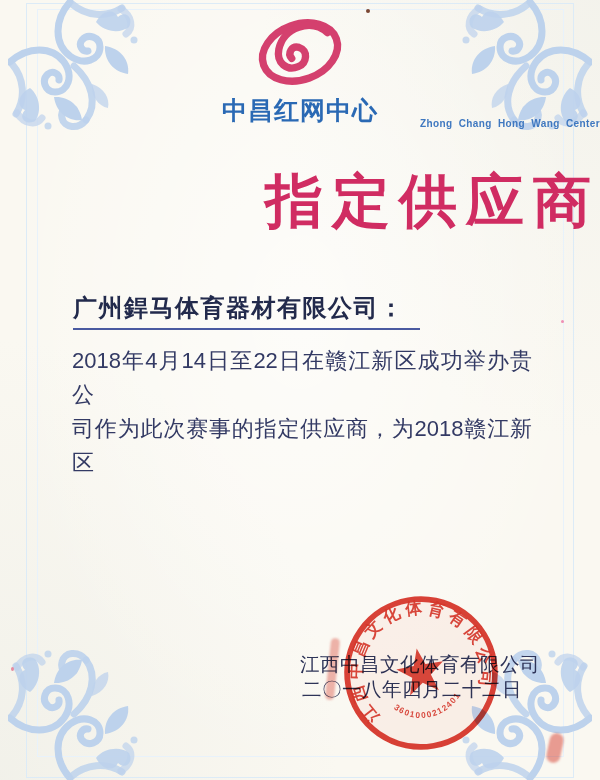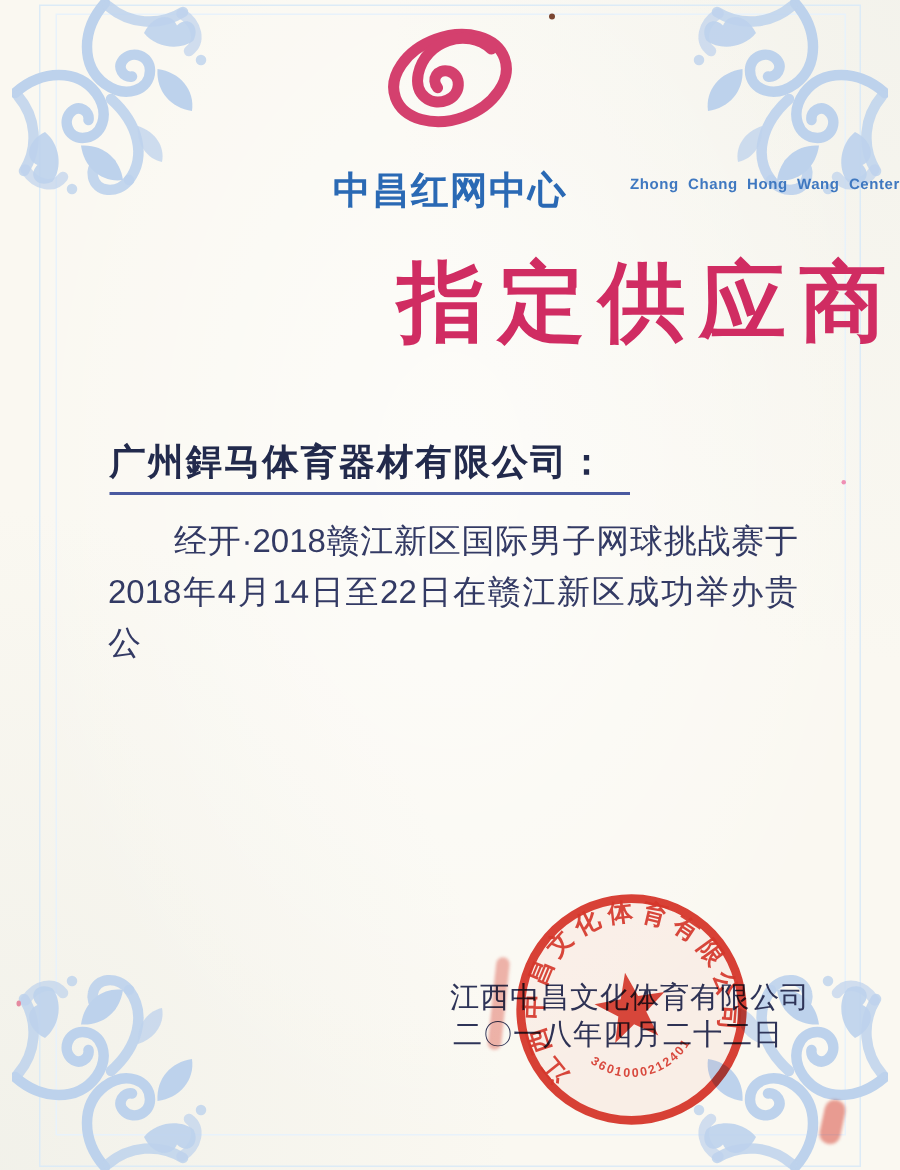--- a/index.html
+++ b/index.html
@@ -15,21 +15,21 @@
   .frame{position:absolute;pointer-events:none;}
   #frame-outer{left:26px;right:26px;top:3px;bottom:2px;border:1px solid #dcebf7;}
   #frame-inner{left:37px;right:36px;top:9px;bottom:23px;border:1px solid #e8f2fb;}
   .orn{position:absolute;width:135px;height:135px;}
   #orn-tl{left:8px;top:0;}
   #orn-tr{right:8px;top:0;transform:scaleX(-1);}
   #orn-bl{left:8px;bottom:0;transform:scaleY(-1);}
   #orn-br{right:8px;bottom:0;transform:scale(-1,-1);}
 
   #logo-mark{position:absolute;left:254px;top:14px;width:92px;height:76px;}
-  #logo-name{position:absolute;left:0;top:110px;width:600px;text-align:center;
+  #logo-name{position:absolute;left:0;top:94px;width:600px;text-align:center;
     font-size:25px;font-weight:bold;letter-spacing:1px;color:#2a69b4;font-family:Liberation Mono, monospace;}
   #logo-sub{position:absolute;left:0;top:118px;width:600px;text-align:right;
     font-size:10px;font-weight:bold;letter-spacing:.4px;word-spacing:3px;color:#3f78c0;}
 
   #cert-title{position:absolute;left:0;top:163px;width:600px;text-align:right;
     font-size:58px;font-weight:bold;letter-spacing:9px;color:#d02c62;}
 
   #recipient{position:absolute;left:73px;top:292px;width:347px;
     font-size:24px;font-weight:700;letter-spacing:1.5px;color:#222a4c;
     border-bottom:2px solid #4a5aa0;padding-bottom:4px;}
@@ -113,22 +113,22 @@
   </svg>
 
   <div id="logo-name">中昌红网中心</div>
   <div id="logo-sub">Zhong Chang Hong Wang Center</div>
 
   <div id="cert-title">指定供应商</div>
 
   <div id="recipient">广州銲马体育器材有限公司：</div>
 
   <div id="body-text">
-    <div class="ln just indent">经开·2018赣江新区国际男子网球挑战赛于</div>
     <div class="ln just">2018年4月14日至22日在赣江新区成功举办贵公</div>
+    <div class="ln just">司作为此次赛事的指定供应商，为2018赣江新区</div>
   </div>
 
   <div id="sig-company">江西中昌文化体育有限公司</div>
   <div id="sig-date">二〇一八年四月二十二日</div>
 
   <svg id="seal" viewBox="0 0 200 200">
     <circle cx="100" cy="100" r="86" fill="#d7271b" opacity="0.05"></circle>
     <circle cx="100" cy="100" r="89" fill="none" stroke="#d7271b" stroke-width="7" opacity="0.95"></circle>
     <polygon points="100,70 107.1,90.3 128.5,90.7 111.4,103.7 117.6,124.3 100,112 82.4,124.3 88.6,103.7 71.5,90.7 92.9,90.3" fill="#d7271b" opacity="0.92"></polygon>
     <path id="sealTop" d="M42,143 A72,72 0 1 1 158,143" fill="none"></path>

